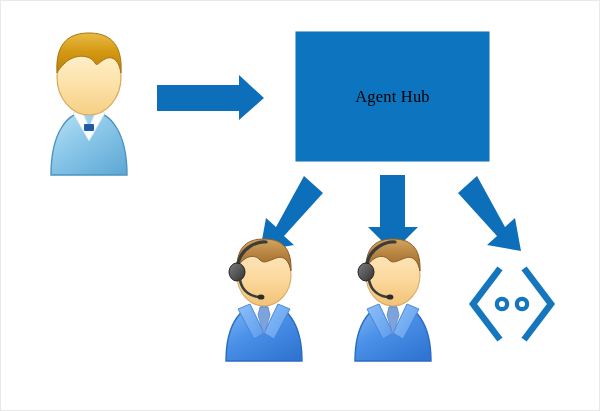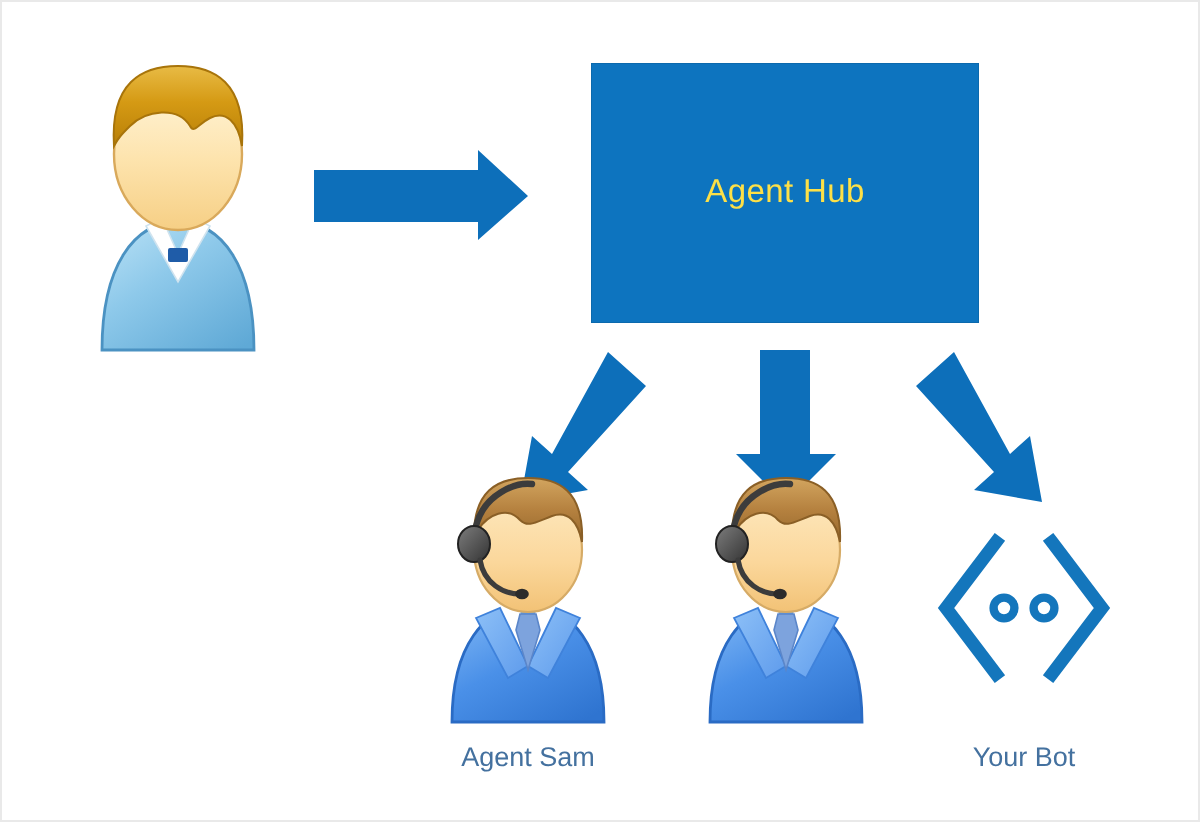--- a/index.html
+++ b/index.html
@@ -26,23 +26,23 @@
     top: 31px;
     width: 193px;
     height: 129px;
     background: #0d74bf;
     display: flex;
     align-items: center;
     justify-content: center;
     box-shadow: 0 0 0 0.5px #0b69ad;
   }
   #hub-label {
-    color: #fde047;
+    color: #000000;
     font-size: 16.5px;
-    font-family: Liberation Sans, sans-serif;
+    font-family: Liberation Serif, serif;
     letter-spacing: 0.2px;
     text-align: center;
     user-select: none;
   }
 
   
   svg.layer { position: absolute; left: 0; top: 0; overflow: visible; }
 
   
   .node-label {
@@ -177,18 +177,16 @@
       <path d="M 14 -33 L 39 0 L 14 33" fill="none" stroke="#1476bc" stroke-width="6.5" stroke-linecap="square" stroke-linejoin="miter"></path>
       <circle cx="-10" cy="0" r="5.2" fill="none" stroke="#1476bc" stroke-width="4.2"></circle>
       <circle cx="10" cy="0" r="5.2" fill="none" stroke="#1476bc" stroke-width="4.2"></circle>
     </g>
   </svg>
 
   <div id="hub-box" class="abs">
     <span id="hub-label">Agent Hub</span>
   </div>
 
-  <div class="node-label" style="left:213px; top:370px; width:100px;">Agent Sam</div>
 
 
-  <div class="node-label" style="left:461px; top:370px; width:100px;">Your Bot</div>
 
 </div>
 
 </body></html>

